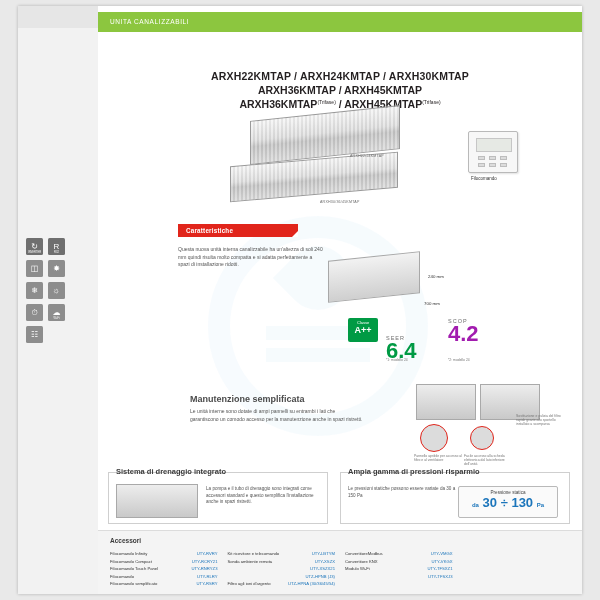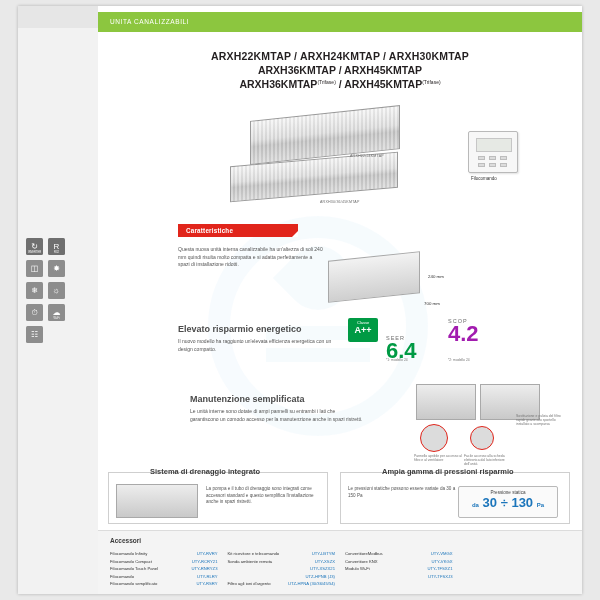--- a/index.html
+++ b/index.html
@@ -57,21 +57,21 @@
     position: absolute; left: 98px; top: 150px; width: 104px; height: 14px;
     background: #dff0fa;
   }
   .wm-bar2 {
     position: absolute; left: 98px; top: 172px; width: 104px; height: 14px;
     background: #dff0fa;
   }
 
   
   .titles {
-    position: absolute; left: 90px; top: 44px; width: 464px;
+    position: absolute; left: 90px; top: 64px; width: 464px;
     text-align: center;
   }
   .titles .t1 { font-size: 10.5px; font-weight: bold; letter-spacing: .2px; }
   .titles .t2 { font-size: 10.5px; font-weight: bold; margin-top: 2px; }
   .titles .t3 { font-size: 10.5px; font-weight: bold; margin-top: 2px; }
   .titles .sup { font-size: 5px; font-weight: normal; vertical-align: super; }
 
   
   .hero { position: absolute; left: 150px; top: 105px; width: 400px; height: 100px; }
   .unit {
@@ -162,21 +162,21 @@
     border: .5px solid #a9a9a9;
   }
   .circle-zoom {
     position: absolute; border-radius: 50%; border: 1.2px solid #e1251b;
     background: #dcdcdc; overflow: hidden;
   }
 
   
   .panel { position: absolute; border: .6px solid #cfcfcf; background: #fff; }
   .panel-title {
-    position: absolute; font-size: 7.5px; font-weight: bold; color: #3b3b3b; margin-left: 34px;
+    position: absolute; font-size: 7.5px; font-weight: bold; color: #3b3b3b;
   }
   .static-box {
     position: absolute; border: .7px solid #b9b9b9; border-radius: 2px;
     background: #fafafa; text-align: center; padding: 3px;
   }
   .static-box .sb-t { font-size: 4.6px; color: #444; }
   .static-box .sb-v { font-size: 13px; font-weight: bold; color: #1b75bb; }
   .static-box .sb-v small { font-size: 6px; }
 
   
@@ -274,24 +274,20 @@
   <div class="dim-img"></div>
   <div class="dim-arrow" style="left:410px; top:268px;">
     <span>240</span>
     <span>mm</span>
   </div>
   <div class="dim-arrow" style="left:406px; top:295px;">
     <span>700</span>
     <span>mm</span>
   </div>
 
-  <div class="feat" style="left:160px; top:318px; width:160px;">
-    <h3>Elevato risparmio energetico</h3>
-    <p>Il nuovo modello ha raggiunto un'elevata efficienza energetica con un design compatto.</p>
-  </div>
 
   <div class="badge-a">
     <div>Classe</div>
     <div class="big">A++</div>
   </div>
 
   <div class="seer" style="left:368px; top:329px;">
     <div class="lbl">SEER</div>
     <div class="val">6.4</div>
   </div>

